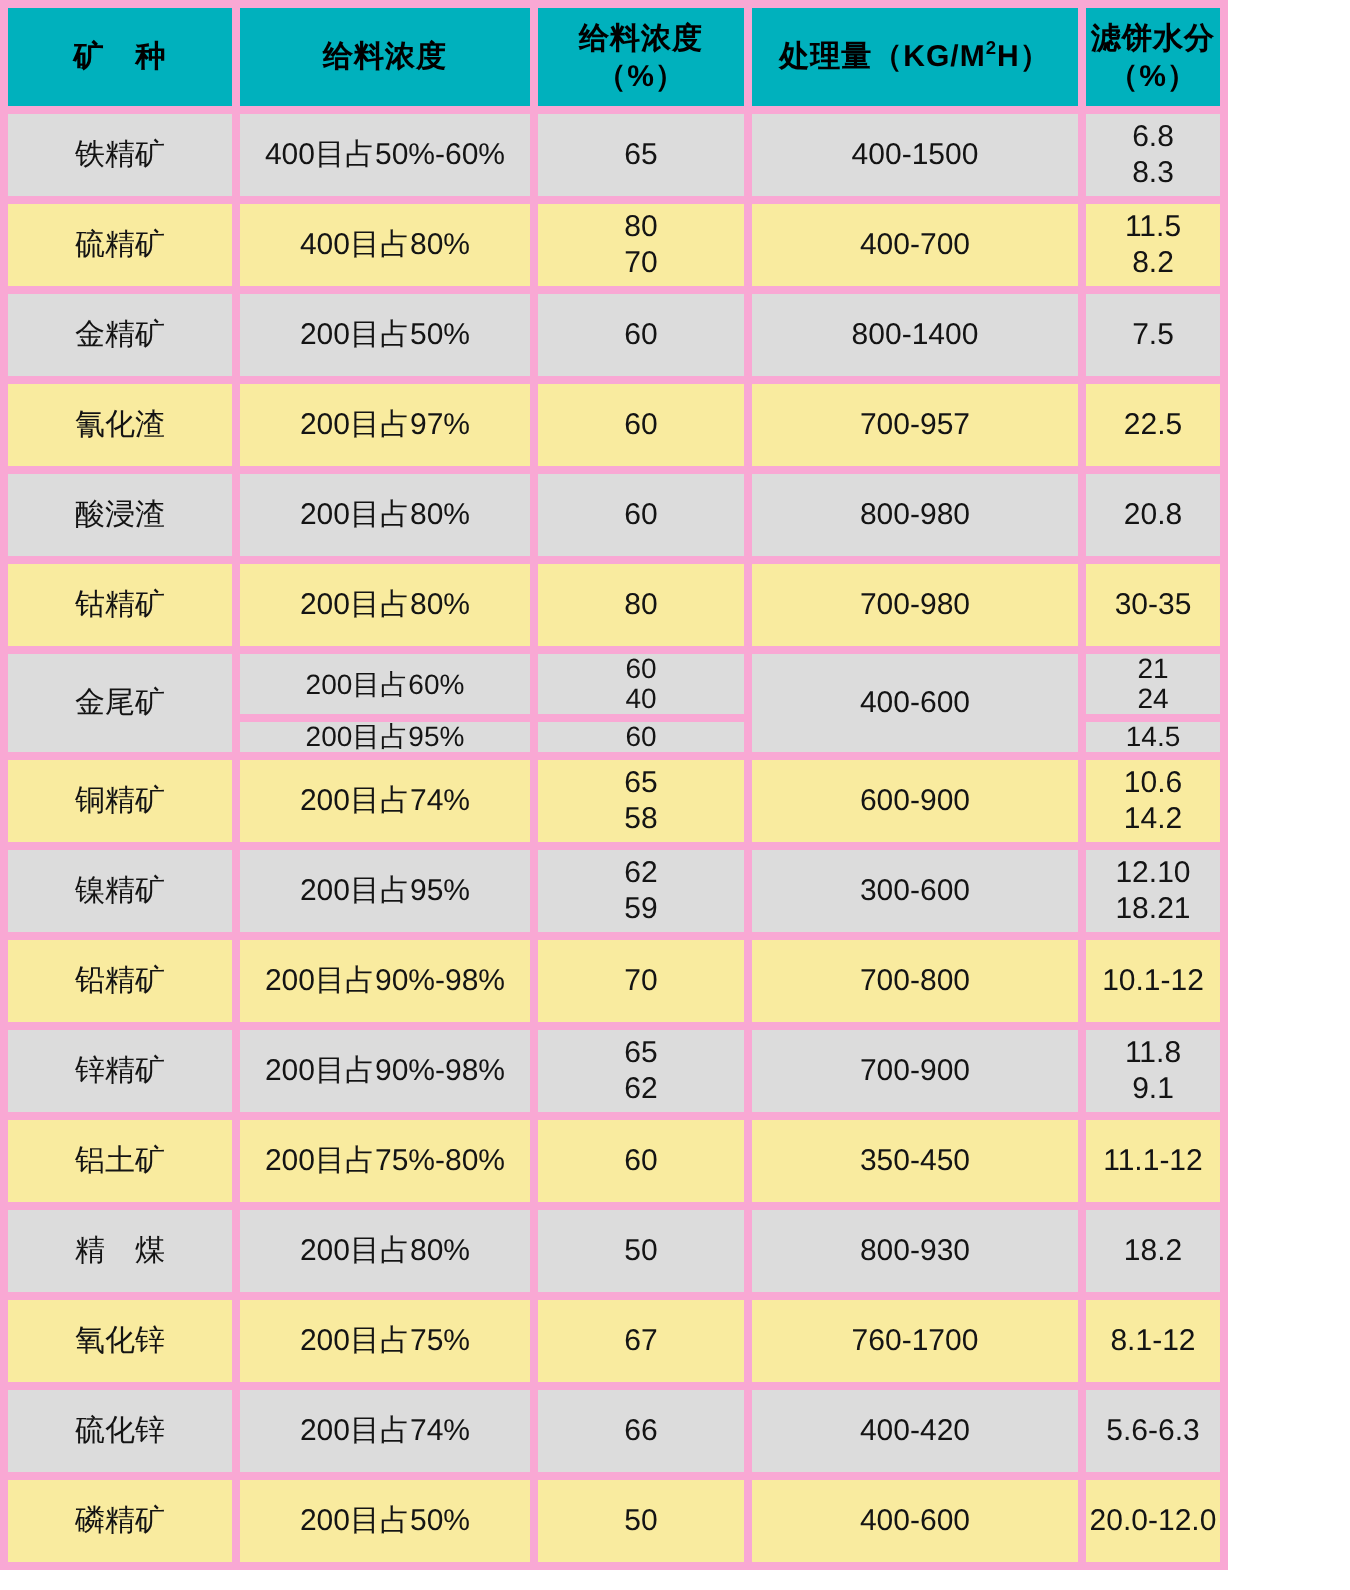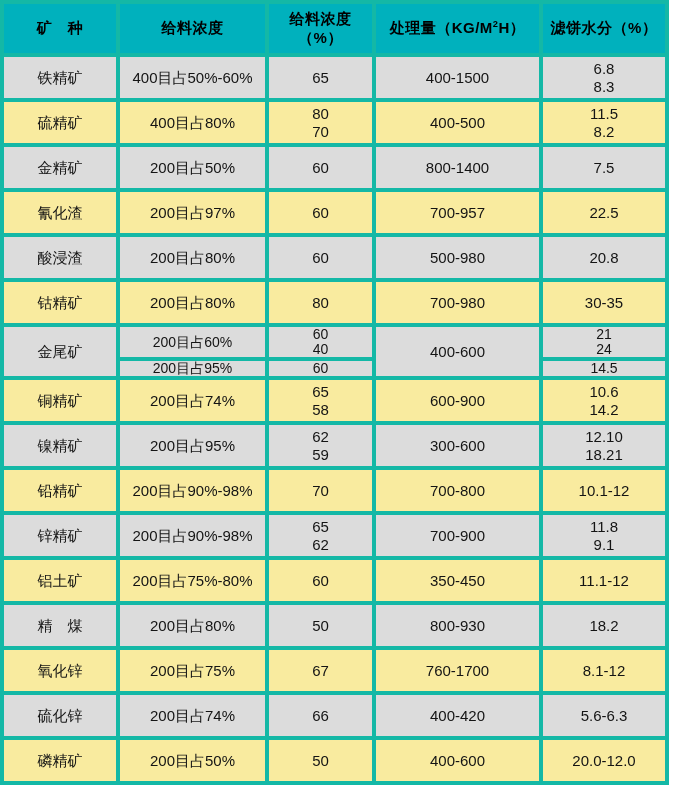--- a/index.html
+++ b/index.html
@@ -9,22 +9,22 @@
   }
   body {
     width: 675px;
     font-family: "Liberation Sans", sans-serif;
     color: #141414;
   }
   table.spec {
     border-collapse: separate;
     border-spacing: 4px 4px;
     table-layout: fixed;
-    width: 669px;
-    background: #14b8a6;
+    width: 614px;
+    background: #f9a8d4;
   }
   th {
     background: #00b1bd;
     color: #000000;
     font-size: 15px;
     font-weight: 700;
     height: 49px;
     text-align: center;
     vertical-align: middle;
     padding: 0;
@@ -85,21 +85,21 @@
       <td>65</td>
       <td>400-1500</td>
       <td>6.8
 8.3</td>
     </tr>
     <tr class="body-row yellow">
       <td class="mineral-cell">硫精矿</td>
       <td>400目占80%</td>
       <td>80
 70</td>
-      <td>400-500</td>
+      <td>400-700</td>
       <td>11.5
 8.2</td>
     </tr>
     <tr class="body-row gray">
       <td class="mineral-cell">金精矿</td>
       <td>200目占50%</td>
       <td>60</td>
       <td>800-1400</td>
       <td>7.5</td>
     </tr>
@@ -107,21 +107,21 @@
       <td class="mineral-cell">氰化渣</td>
       <td>200目占97%</td>
       <td>60</td>
       <td>700-957</td>
       <td>22.5</td>
     </tr>
     <tr class="body-row gray">
       <td class="mineral-cell">酸浸渣</td>
       <td>200目占80%</td>
       <td>60</td>
-      <td>500-980</td>
+      <td>800-980</td>
       <td>20.8</td>
     </tr>
     <tr class="body-row yellow">
       <td class="mineral-cell">钴精矿</td>
       <td>200目占80%</td>
       <td>80</td>
       <td>700-980</td>
       <td>30-35</td>
     </tr>
     <tr class="sub-top-row gray">

